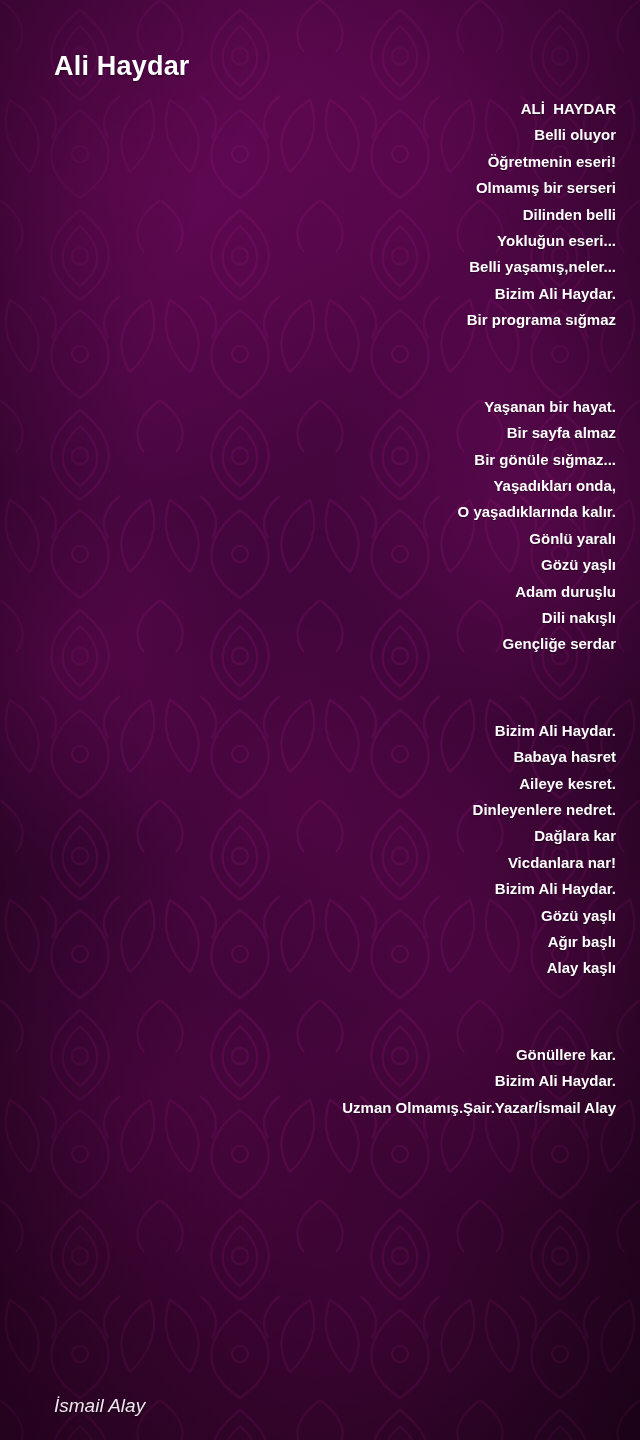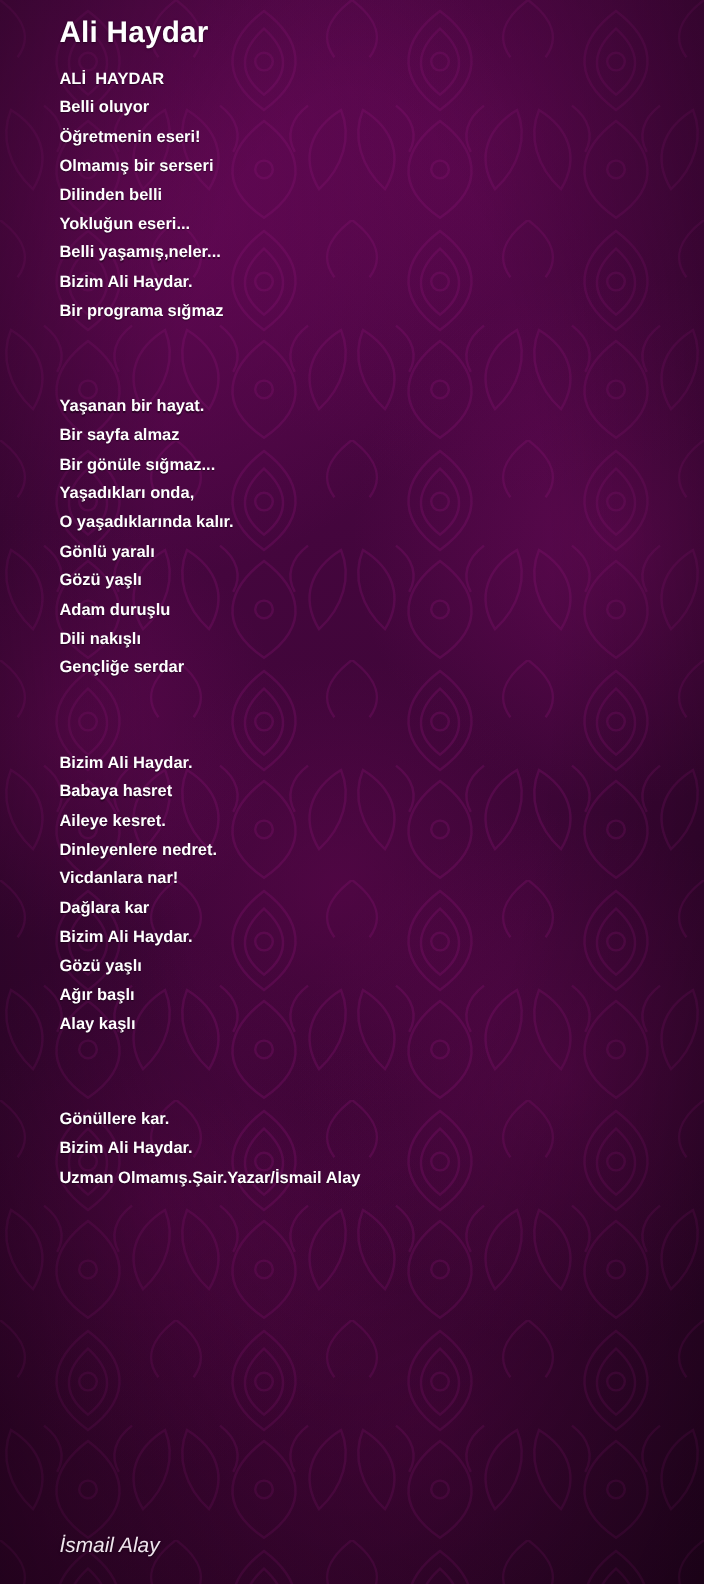--- a/index.html
+++ b/index.html
@@ -42,20 +42,21 @@
     position: absolute;
     inset: 0;
     pointer-events: none;
     background:
       radial-gradient(ellipse at 50% 40%, rgba(0,0,0,0) 40%, rgba(0,0,0,0.45) 100%);
   }
   .content {
     position: relative;
     z-index: 3;
     padding: 14px 24px 0 54px;
+    margin-top: 37px;
   }
   .title {
     font-size: 27px;
     font-weight: bold;
     color: #ffffff;
     letter-spacing: 0.2px;
     margin: 0 0 14px 0;
     line-height: 1.15;
     text-shadow: 0 1px 2px rgba(0,0,0,0.5);
   }
@@ -65,20 +66,21 @@
   .stanza:last-of-type {
     margin-bottom: 0;
   }
   .line {
     font-size: 15px;
     font-weight: bold;
     color: #ffffff;
     line-height: 26.4px;
     white-space: pre-wrap;
     text-shadow: 0 1px 1px rgba(0,0,0,0.45);
+    text-align: right;
   }
   .signature {
     position: absolute;
     left: 54px;
     bottom: 23px;
     z-index: 3;
     font-size: 19px;
     font-style: italic;
     color: #f0e6ee;
     text-shadow: 0 1px 2px rgba(0,0,0,0.5);
@@ -140,22 +142,22 @@
       <div class="line">Adam duruşlu</div>
       <div class="line">Dili nakışlı</div>
       <div class="line">Gençliğe serdar</div>
     </div>
 
     <div class="stanza">
       <div class="line">Bizim Ali Haydar.</div>
       <div class="line">Babaya hasret</div>
       <div class="line">Aileye kesret.</div>
       <div class="line">Dinleyenlere nedret.</div>
+      <div class="line">Dağlara kar</div>
       <div class="line">Vicdanlara nar!</div>
-      <div class="line">Dağlara kar</div>
       <div class="line">Bizim Ali Haydar.</div>
       <div class="line">Gözü yaşlı</div>
       <div class="line">Ağır başlı</div>
       <div class="line">Alay kaşlı</div>
     </div>
 
     <div class="stanza">
       <div class="line">Gönüllere kar.</div>
       <div class="line">Bizim Ali Haydar.</div>
       <div class="line">Uzman Olmamış.Şair.Yazar/İsmail Alay</div>

